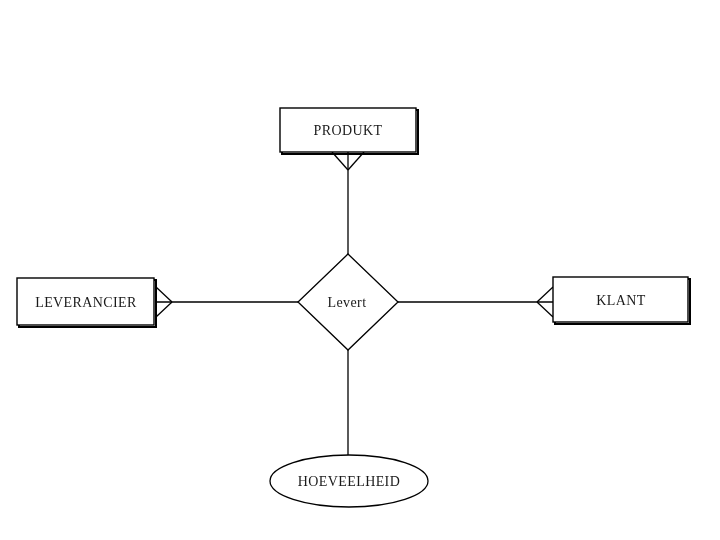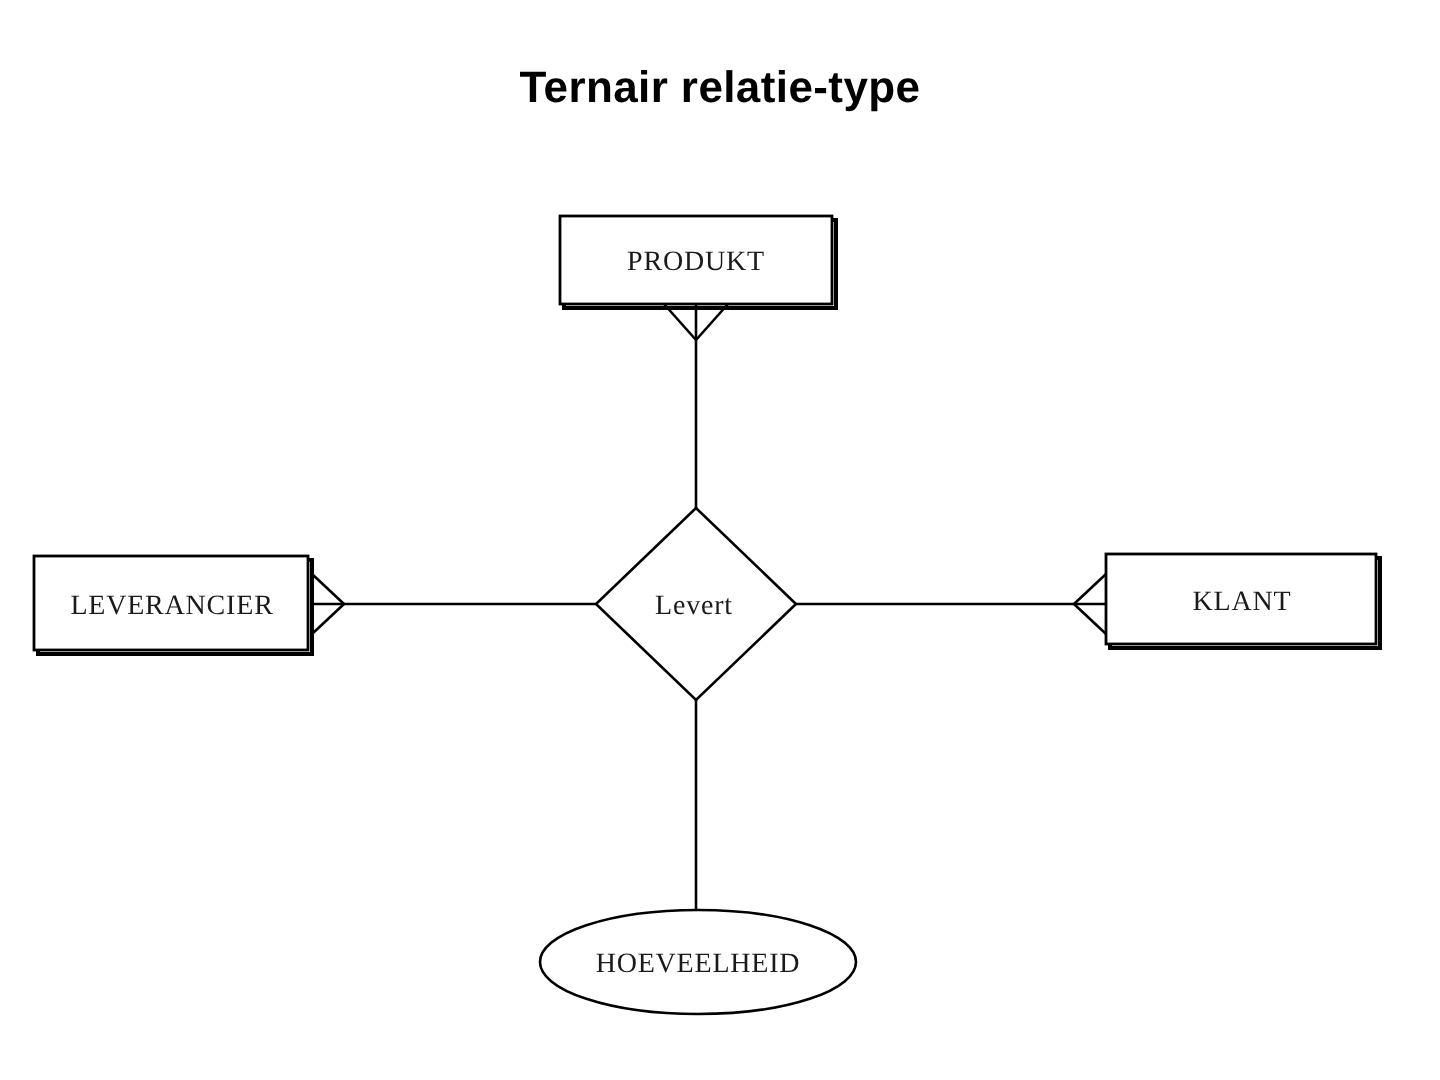--- a/index.html
+++ b/index.html
@@ -32,21 +32,20 @@
     font-size: 14px;
     fill: #1a1a1a;
     letter-spacing: 0.4px;
   }
 </style>
 </head>
 <body>
 
 <div class="slide">
 
-  <div class="slide-title">Ternair relatie-type</div>
 
   <svg width="720" height="540" viewBox="0 0 720 540" xmlns="http://www.w3.org/2000/svg">
 
     <g stroke="#000000" stroke-width="1.3" fill="none">
       <line x1="348" y1="152" x2="348" y2="254"></line>
       <line x1="332" y1="152" x2="348" y2="170"></line>
       <line x1="364" y1="152" x2="348" y2="170"></line>
     </g>
 
     <g stroke="#000000" stroke-width="1.3" fill="none">

